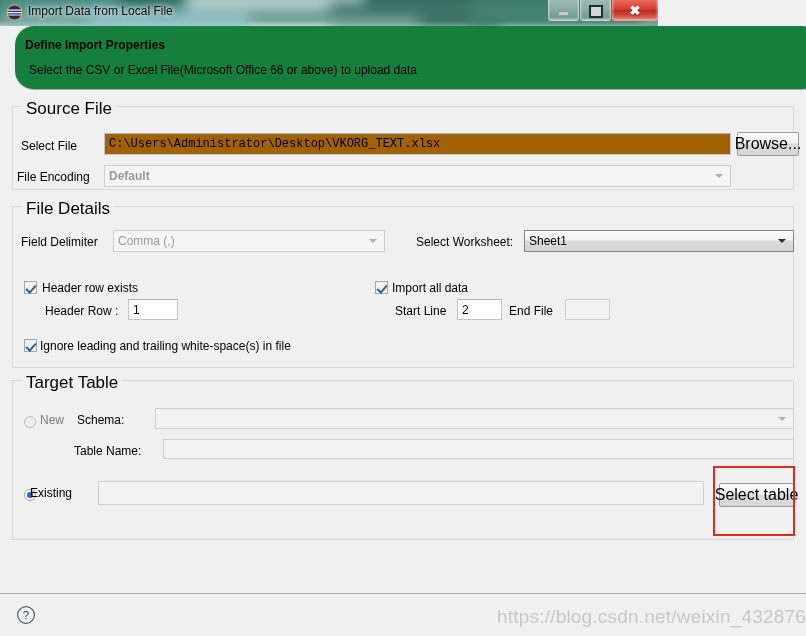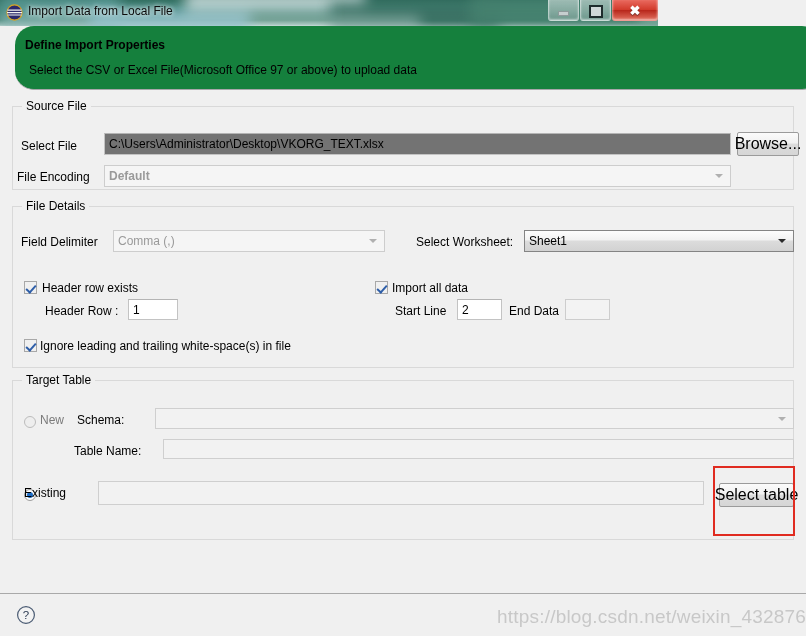--- a/index.html
+++ b/index.html
@@ -143,21 +143,21 @@
     position: absolute;
     border: 1px solid #d9d9d9;
     box-sizing: border-box;
     background: transparent;
   }
   .group > .legend {
     position: absolute;
     top: -8px; left: 9px;
     background: #f0f0f0;
     padding: 0 4px;
-    font-size: 12px;
+    font-size: 17px;
     color: #000;
     white-space: nowrap;
   }
 
   .lbl {
     position: absolute;
     font-size: 12px;
     color: #000;
     white-space: nowrap;
   }
@@ -172,21 +172,21 @@
     border-top-color: #b4b4b4;
     font-size: 12px;
     color: #000;
     padding: 0 4px;
     line-height: 1;
     display: flex;
     align-items: center;
     overflow: hidden;
     white-space: nowrap;
   }
-  .tinput.readonly { background: #737373; }
+  .tinput.readonly { background: #a16207; font-family: Liberation Mono, monospace; }
   .tinput.disabled {
     background: #f3f3f3;
     border-color: #cdcdcd;
     color: #9a9a9a;
   }
 
   
   .combo {
     position: absolute;
     box-sizing: border-box;
@@ -354,21 +354,21 @@
         <span class="sq"></span>
       </div>
       <div class="winbtn close">
         <span class="glyph x">✖</span>
       </div>
     </div>
   </div>
 
   <div class="header">
     <div class="h-title">Define Import Properties</div>
-    <div class="h-sub">Select the CSV or Excel File(Microsoft Office 97 or above) to upload data</div>
+    <div class="h-sub">Select the CSV or Excel File(Microsoft Office 66 or above) to upload data</div>
   </div>
 
   <div class="body">
 
     <div class="group" style="left:12px; top:16px; width:782px; height:84px;">
       <span class="legend">Source File</span>
     </div>
     <div class="lbl" style="left:21px; top:49px;">Select File</div>
     <div class="tinput readonly" style="left:104px; top:43px; width:627px; height:22px;">C:\Users\Administrator\Desktop\VKORG_TEXT.xlsx</div>
     <div class="btn" style="left:737px; top:42px; width:62px; height:24px;">Browse...</div>
@@ -400,40 +400,40 @@
 
     <div class="lbl" style="left:45px; top:214px;">Header Row :</div>
     <div class="tinput" style="left:128px; top:209px; width:50px; height:21px;">1</div>
 
     <div class="cb dim" style="left:375px; top:191px;"></div>
     <div class="lbl" style="left:392px; top:191px;">Import all data</div>
 
     <div class="lbl" style="left:395px; top:214px;">Start Line</div>
     <div class="tinput" style="left:457px; top:209px; width:45px; height:21px;">2</div>
 
-    <div class="lbl" style="left:509px; top:214px;">End Data</div>
+    <div class="lbl" style="left:509px; top:214px;">End File</div>
     <div class="tinput disabled" style="left:565px; top:209px; width:45px; height:21px;"></div>
 
     <div class="cb dim" style="left:24px; top:249px;"></div>
     <div class="lbl" style="left:40px; top:249px;">Ignore leading and trailing white-space(s) in file</div>
 
     <div class="group" style="left:12px; top:290px; width:782px; height:160px;">
       <span class="legend">Target Table</span>
     </div>
 
     <div class="rd off" style="left:24px; top:326px;"></div>
     <div class="lbl dis" style="left:40px; top:323px;">New</div>
     <div class="lbl" style="left:77px; top:323px;">Schema:</div>
     <div class="pbox wcombo" style="left:155px; top:318px; width:639px; height:21px;"></div>
 
     <div class="lbl" style="left:74px; top:354px;">Table Name:</div>
     <div class="pbox" style="left:163px; top:349px; width:631px; height:20px;"></div>
 
     <div class="rd on" style="left:24px; top:399px;"></div>
-    <div class="lbl" style="left:24px; top:396px;">Existing</div>
+    <div class="lbl" style="left:30px; top:396px;">Existing</div>
     <div class="pbox" style="left:98px; top:391px; width:606px; height:24px;"></div>
     <div class="btn" style="left:719px; top:393px; width:75px; height:24px;">Select table</div>
   </div>
 
   <div class="hl-rect" style="left:713px; top:466px; width:82px; height:70px;"></div>
 
   <div class="footer">
     <svg class="help-icon" viewBox="0 0 20 20">
       <circle cx="10" cy="10" r="8.4" fill="#f3f3f3" stroke="#4a5b73" stroke-width="1.2"></circle>
       <text x="10" y="14.4" text-anchor="middle" font-family="Liberation Sans, sans-serif" font-size="11.5" fill="#2d3c53">?</text>

